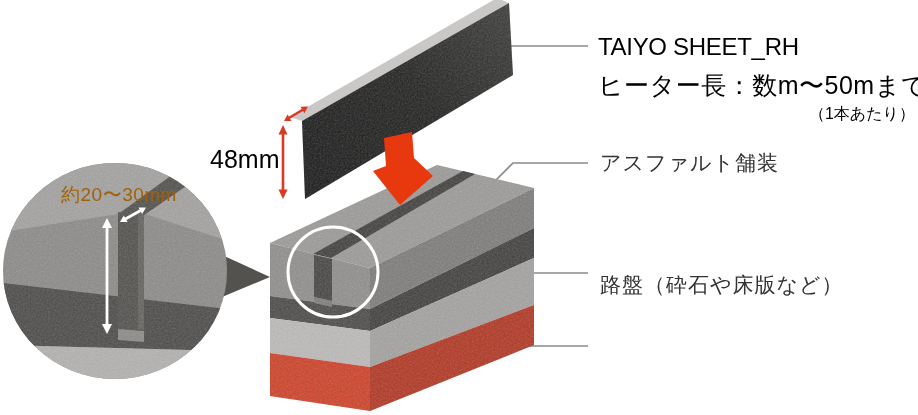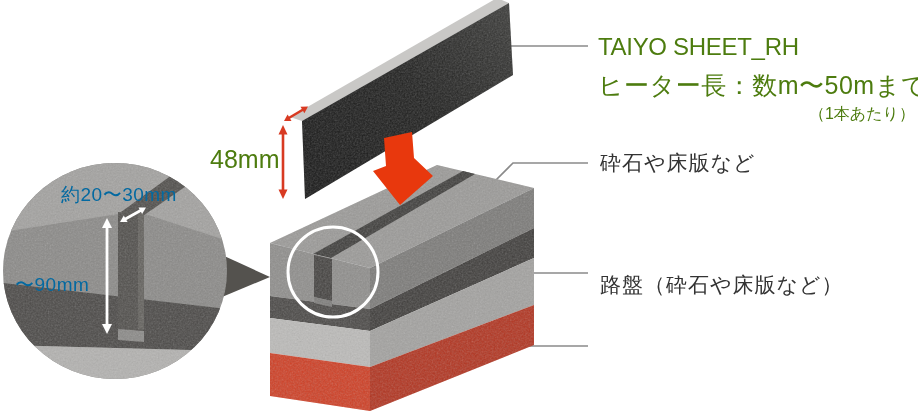--- a/index.html
+++ b/index.html
@@ -2,23 +2,23 @@
 <html><head>
 <meta charset="utf-8">
 <style>
   html,body{margin:0;padding:0;background:#fff;}
   .stage{
     position:relative;width:918px;height:415px;background:#ffffff;overflow:hidden;
     font-family:"Liberation Sans","DejaVu Sans",sans-serif;
   }
   .stage svg{position:absolute;left:0;top:0;}
   .lbl{position:absolute;white-space:nowrap;line-height:1.15;}
-  .red{color:#4d7c0f;}
+  .red{color:#000000;}
   .dark{color:#333333;}
-  .white{color:#0369a1;}
+  .white{color:#a16207;}
   .fs-dim{font-size:25px;font-weight:400;}
   .fs-title{font-size:24px;letter-spacing:-0.3px;}
   .fs-sub{font-size:25px;letter-spacing:0.5px;}
   .fs-note{font-size:16px;}
   .fs-layer{font-size:21px;letter-spacing:1px;}
   .fs-zoom{font-size:19px;letter-spacing:0.5px;}
   .ta-r{text-align:right;}
   .two-line{line-height:19px;}
 </style>
 </head>
@@ -115,22 +115,21 @@
 
     <circle cx="333" cy="272" r="45" fill="none" stroke="#ffffff" stroke-width="3"></circle>
   </svg>
 
   <div class="lbl red fs-dim ta-r" style="left:210px;top:145px;width:68px;">48mm</div>
 
   <div class="lbl red fs-title" style="left:598px;top:33px;">TAIYO SHEET_RH</div>
   <div class="lbl red fs-sub" style="left:598px;top:71px;">ヒーター長：数m〜50mまで</div>
   <div class="lbl red fs-note ta-r" style="left:598px;top:105px;width:317px;">（1本あたり）</div>
 
-  <div class="lbl dark fs-layer" style="left:600px;top:151px;">砕石や床版など</div>
+  <div class="lbl dark fs-layer" style="left:600px;top:151px;">アスファルト舗装</div>
   <div class="lbl dark fs-layer" style="left:600px;top:273px;">路盤（砕石や床版など）</div>
 
   <div class="lbl white fs-zoom" style="left:61px;top:184px;">約20〜30mm</div>
   <div class="lbl white fs-zoom two-line" style="left:15px;top:256px;">
     <br>
-    <span>〜90mm</span>
   </div>
 
 </div>
 
 </body></html>

